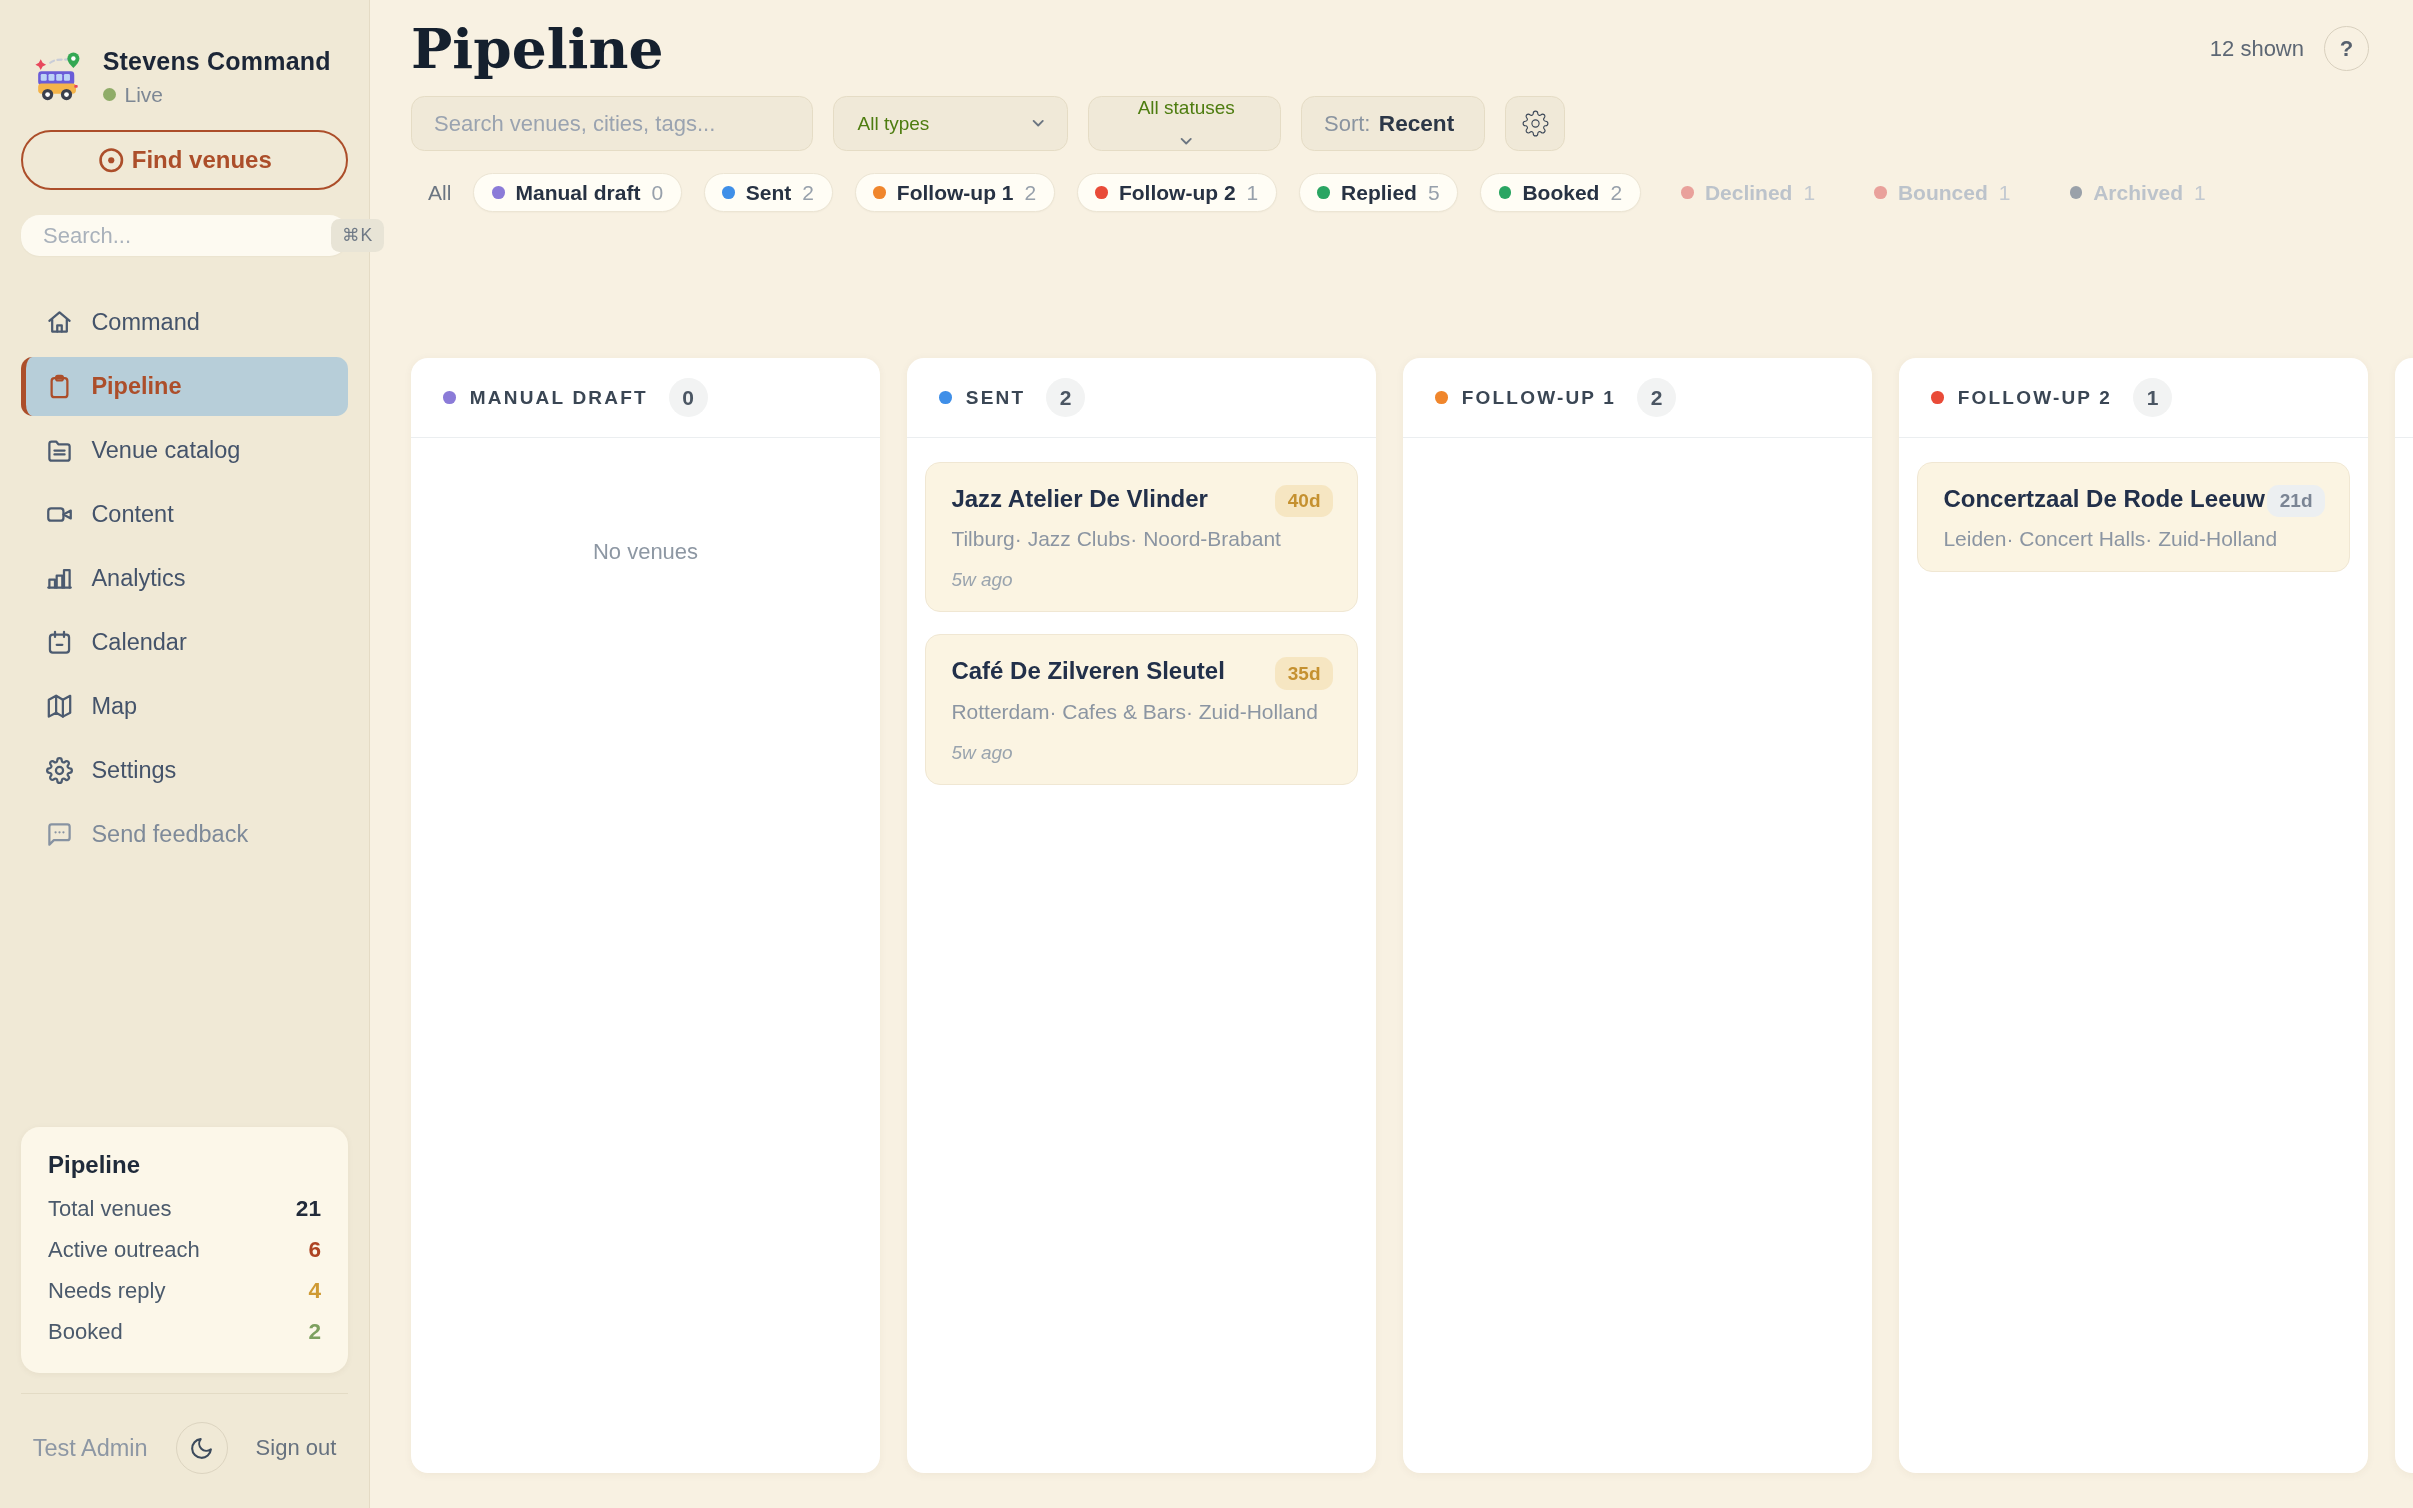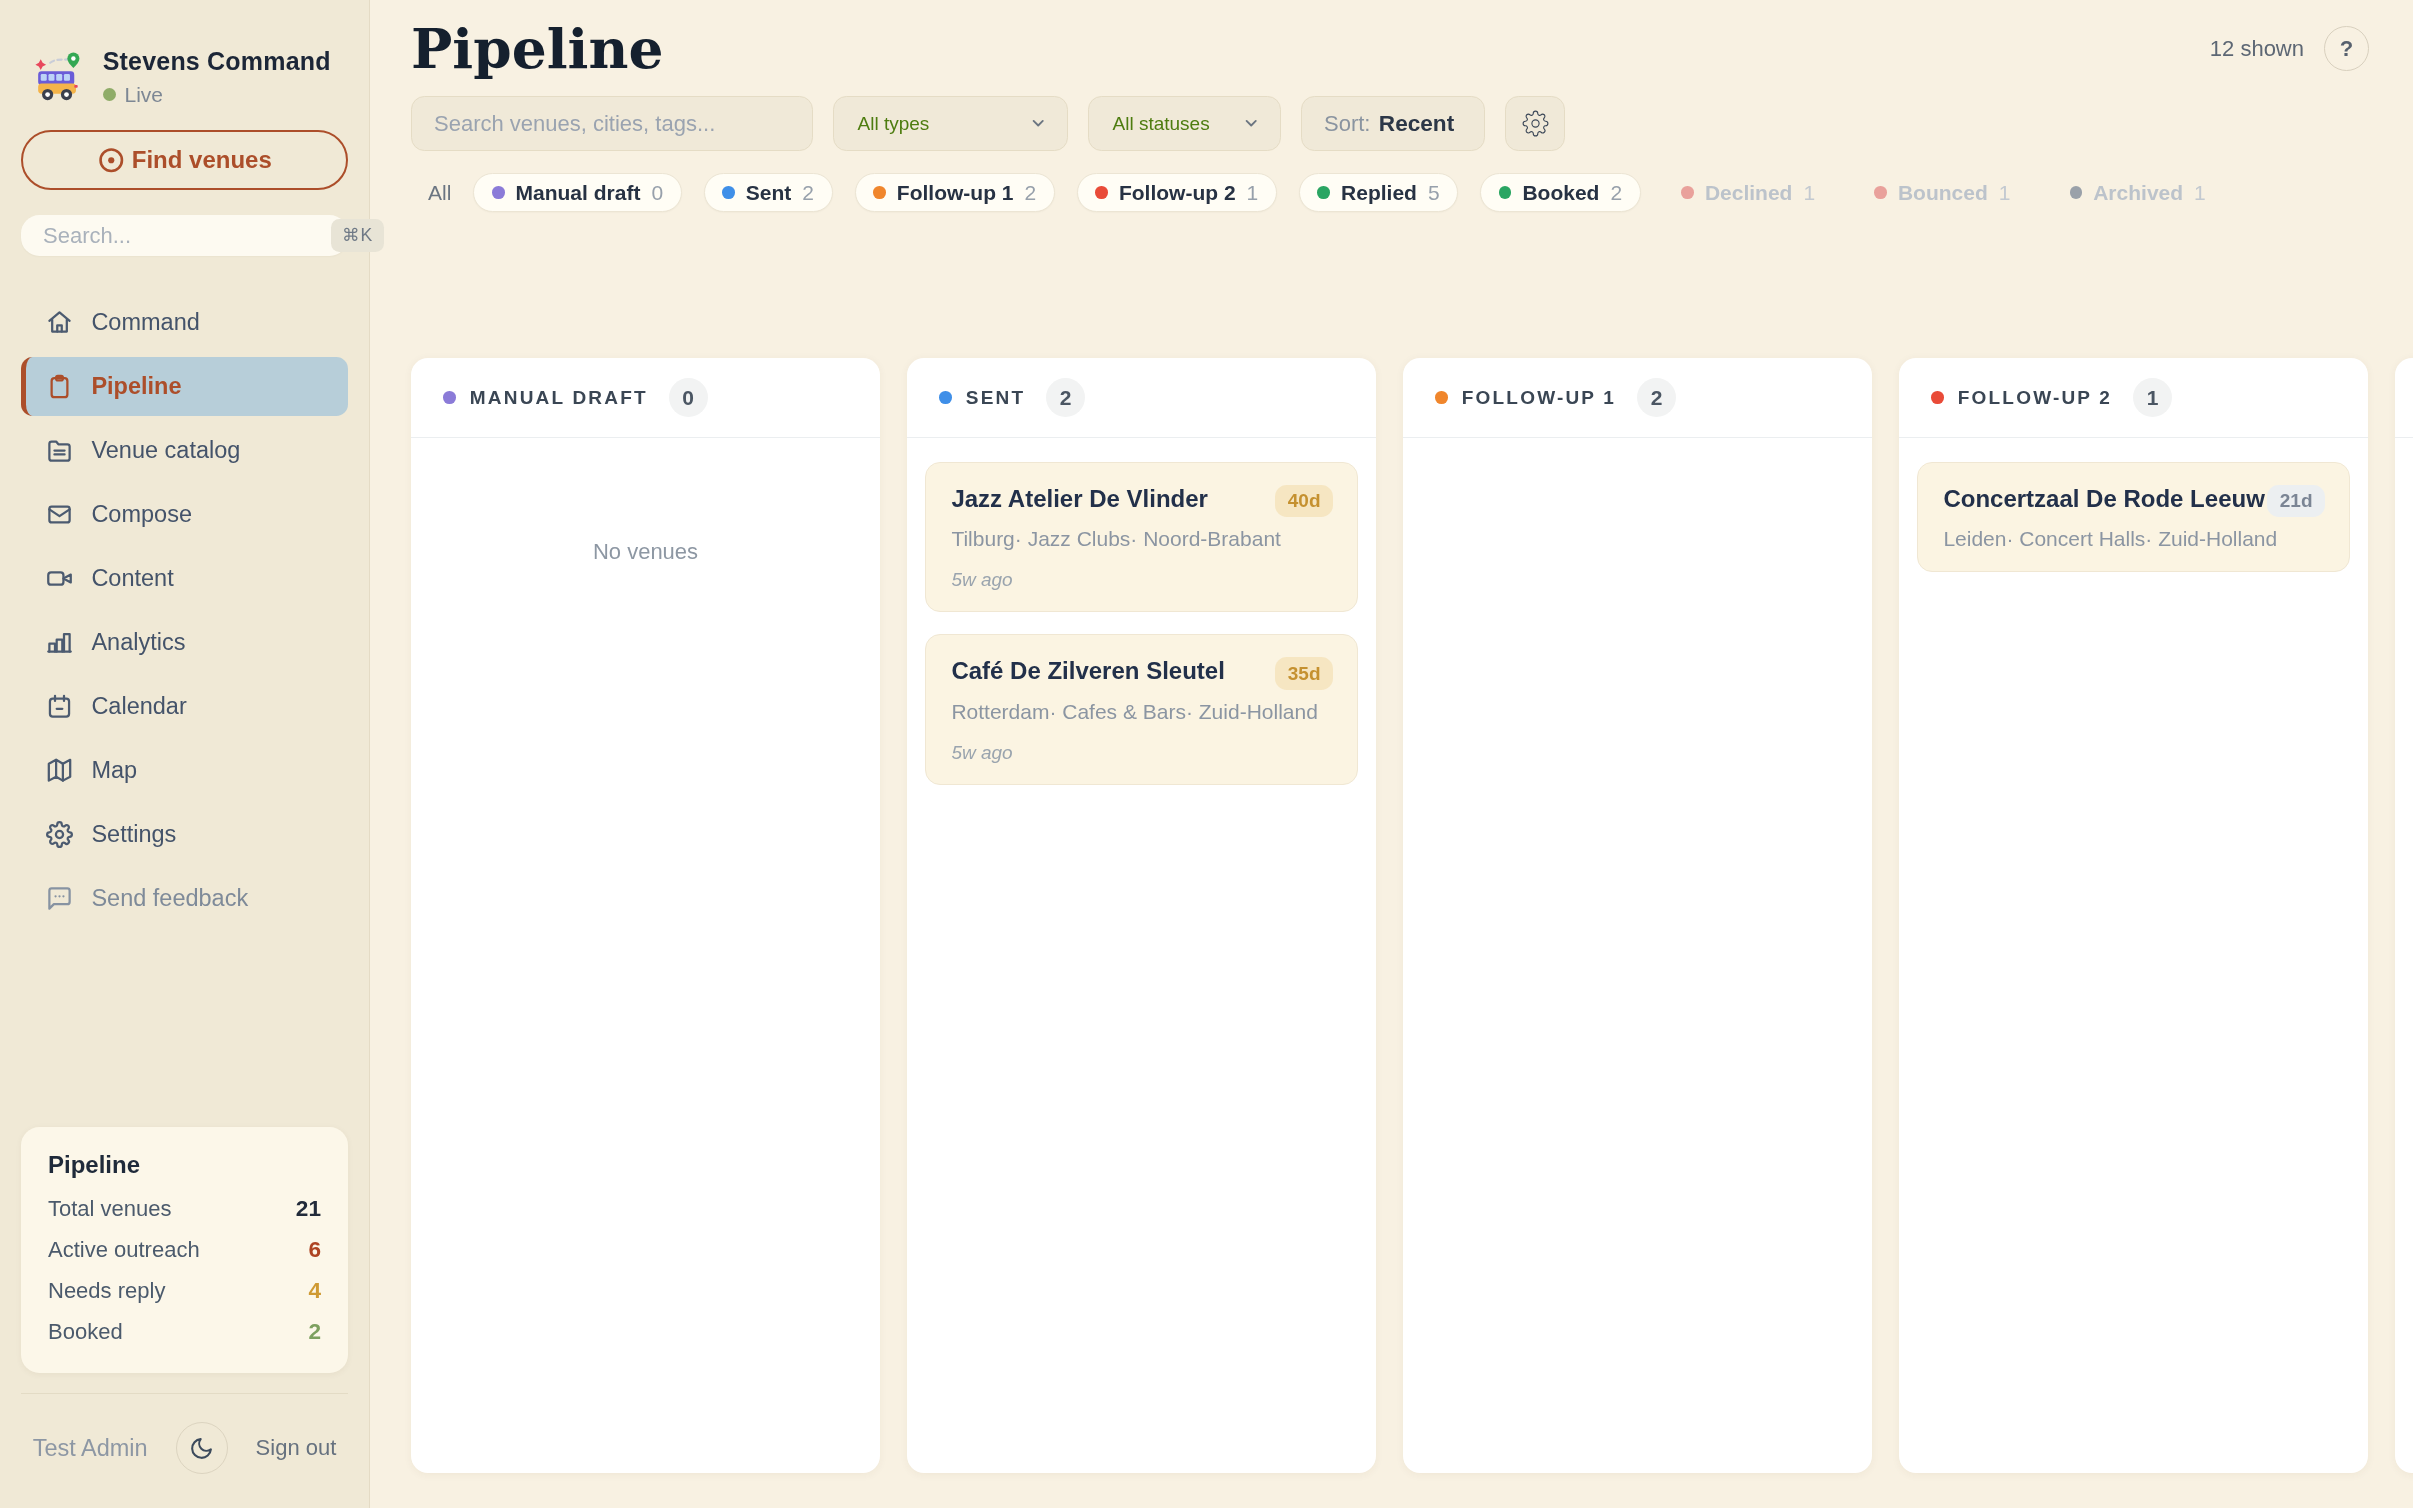--- a/index.html
+++ b/index.html
@@ -130,21 +130,21 @@
   .tb-search input {
     width:100%; border:none; outline:none; background:transparent;
     font-family:"Liberation Sans", sans-serif;
     font-size:22px; color:#3c4654;
   }
   .tb-search input::placeholder { color:#9aa3b0; }
   .tb-select { padding:0 20px 0 23.5px; justify-content:space-between; cursor:pointer; }
   .tb-select .sel-label { font-size:19px; color:#4d7c0f; }
   .tb-select svg { width:18.4px; height:18.4px; stroke:#6b7581; }
   .w-types { width:235px; }
-  .w-statuses { width:193px; }
+  .w-statuses { width:193px;flex-direction:column; }
   .tb-sort { width:184px; padding:0 22px; gap:8.4px; cursor:pointer; }
   .sort-label { font-size:22px; color:#8a94a0; }
   .sort-value { font-size:22.6px; font-weight:600; color:#2c3747; }
   .tb-gear { width:60px; justify-content:center; cursor:pointer; }
   .tb-gear svg { width:27px; height:27px; stroke:#3b4757; }
 
   .filters { margin-top:22px; display:flex; align-items:center; gap:22px; }
   .filter-all { font-size:21px; color:#6b7581; margin-left:17px; cursor:pointer; }
   .chip {
     height:39px; display:inline-flex; align-items:center; gap:11px;
@@ -282,29 +282,20 @@
         <span class="nav-icon">
           <svg viewBox="0 0 24 24" fill="none" stroke-width="2" stroke-linecap="round" stroke-linejoin="round">
             <path d="M3 19V6a2 2 0 0 1 2-2h4l2 2.5h8a2 2 0 0 1 2 2V19a2 2 0 0 1-2 2H5a2 2 0 0 1-2-2z"></path>
             <path d="M7.5 12h9"></path>
               <path d="M7.5 15.5h9"></path>
           </svg>
         </span>
         <span>Venue catalog</span>
       </div>
 
-      <div class="nav-item">
-        <span class="nav-icon">
-          <svg viewBox="0 0 24 24" fill="none" stroke-width="2" stroke-linecap="round" stroke-linejoin="round">
-            <rect x="3" y="5" width="18" height="14" rx="2"></rect>
-              <path d="m3 7.5 9 6 9-6"></path>
-          </svg>
-        </span>
-        <span>Compose</span>
-      </div>
 
       <div class="nav-item">
         <span class="nav-icon">
           <svg viewBox="0 0 24 24" fill="none" stroke-width="2" stroke-linecap="round" stroke-linejoin="round">
             <rect x="2" y="6.5" width="13.5" height="11" rx="2.5"></rect>
               <path d="M22 8.5 15.5 12 22 15.5z"></path>
           </svg>
         </span>
         <span>Content</span>
       </div>

